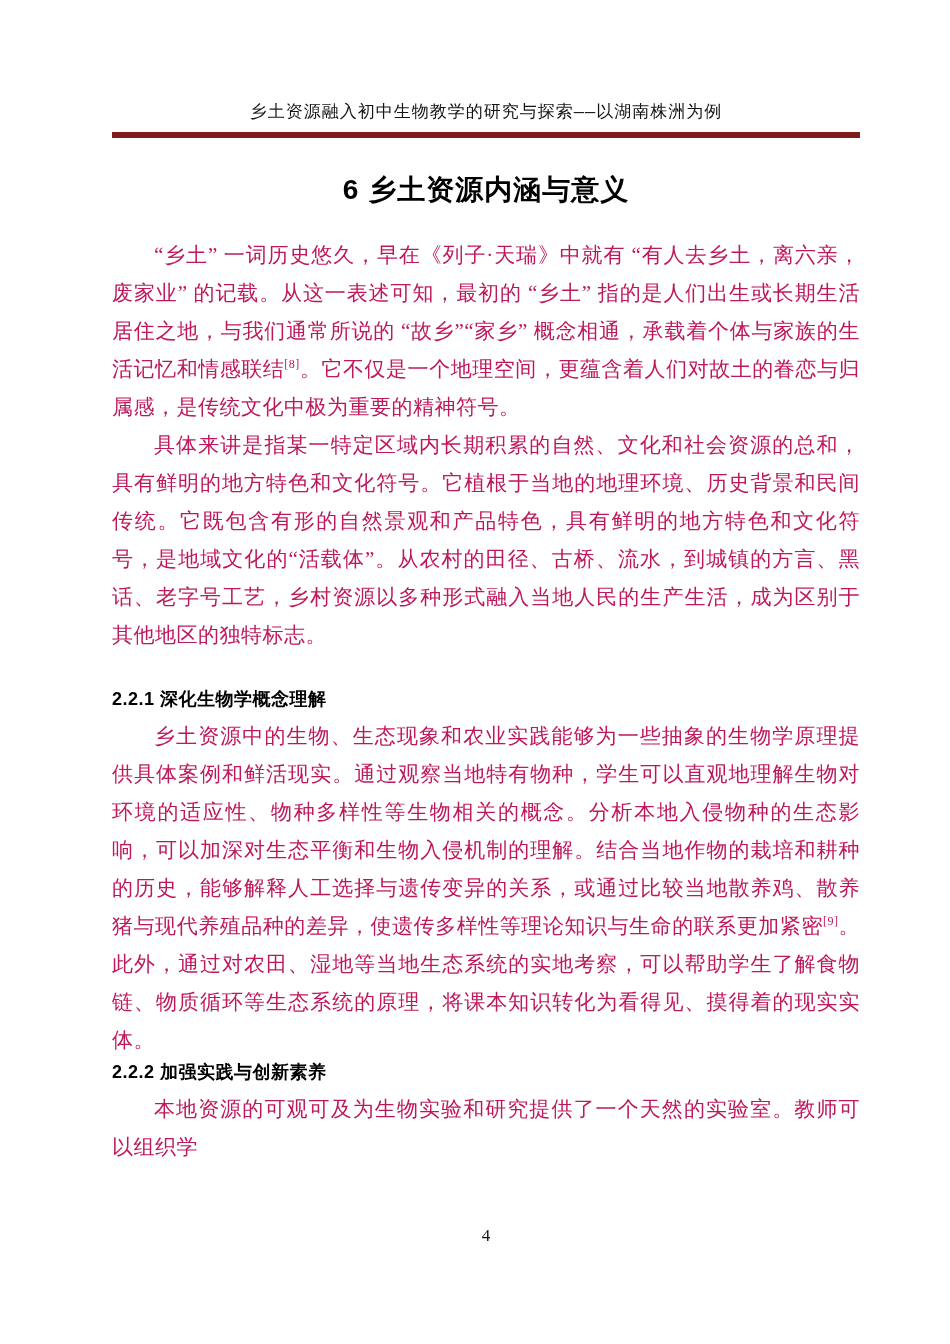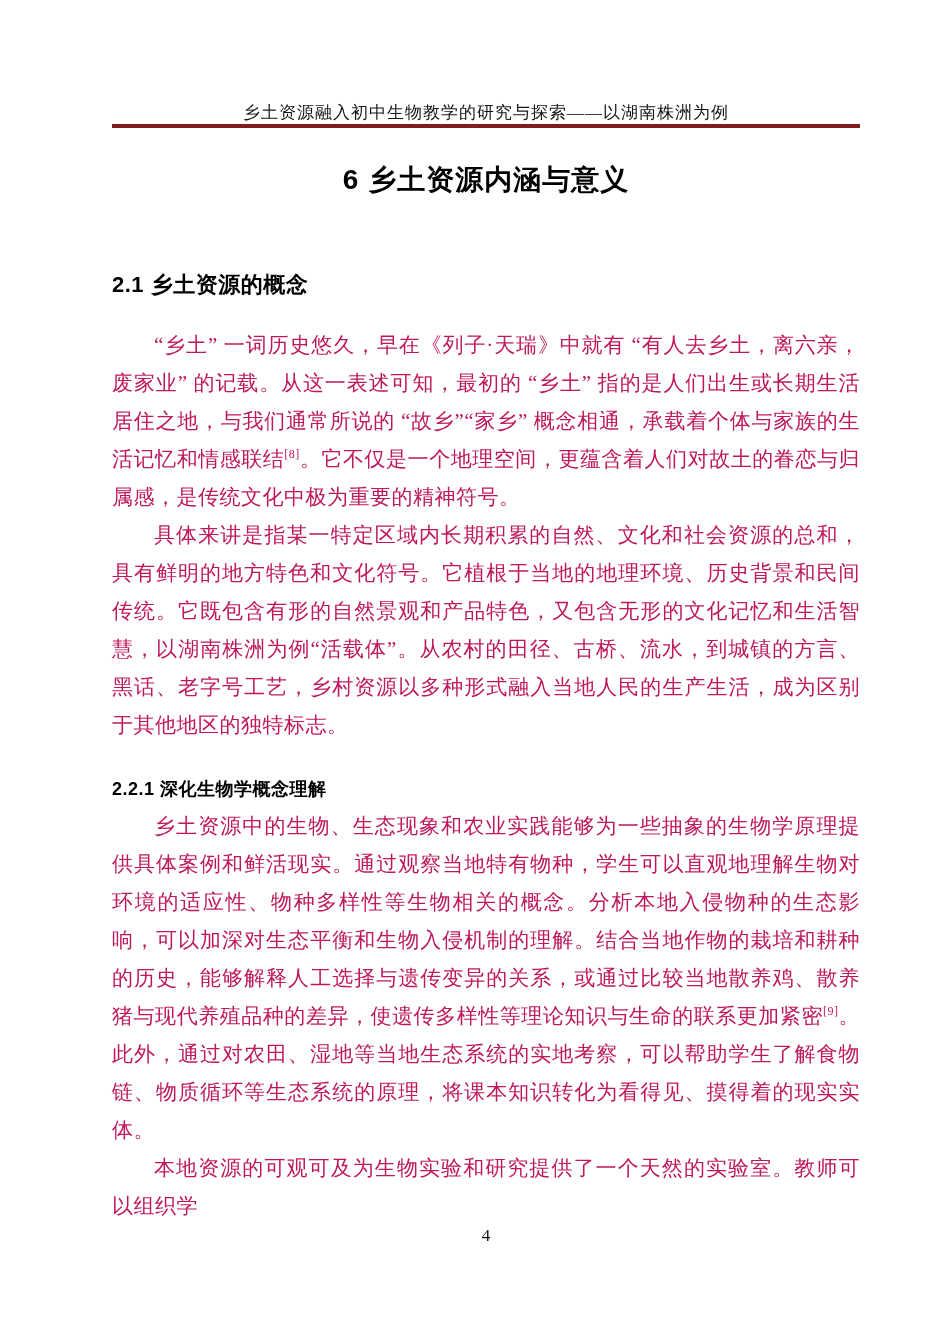--- a/index.html
+++ b/index.html
@@ -17,23 +17,24 @@
     padding: 102px 90px 0 112px;
     color: #161616;
     font-family: "Liberation Serif", "DejaVu Serif", serif;
     overflow: hidden;
   }
   .running-header {
     text-align: center;
     font-size: 17px;
     line-height: 22px;
     letter-spacing: 1px;
-    padding-bottom: 0;
-    border-bottom: 4px solid #7f1d1d;
+    padding-bottom: 8px;
+    border-bottom: 6px solid #7f1d1d;
     color: #141414;
+    font-family: Liberation Mono, monospace;
   }
   .doc-title {
     margin: 32px 0 0 0;
     text-align: center;
     font-family: "Liberation Sans", "DejaVu Sans", sans-serif;
     font-weight: 700;
     font-size: 28px;
     line-height: 40px;
     color: #000000;
     letter-spacing: 1px;
@@ -94,22 +95,22 @@
 </style>
 </head>
 <body>
 
 <div class="page">
   <div class="running-header">乡土资源融入初中生物教学的研究与探索——以湖南株洲为例</div>
 
   <div class="doc-title">6 乡土资源内涵与意义</div>
 
   <main>
-      <h2 class="h2 first">2.1 乡土资源的概念</h2>
       <p class="para">“乡土” 一词历史悠久，早在《列子·天瑞》中就有 “有人去乡土，离六亲，废家业” 的记载。从这一表述可知，最初的 “乡土” 指的是人们出生或长期生活居住之地，与我们通常所说的 “故乡”“家乡” 概念相通，承载着个体与家族的生活记忆和情感联结<sup>[8]</sup>。它不仅是一个地理空间，更蕴含着人们对故土的眷恋与归属感，是传统文化中极为重要的精神符号。</p>
-      <p class="para">具体来讲是指某一特定区域内长期积累的自然、文化和社会资源的总和，具有鲜明的地方特色和文化符号。它植根于当地的地理环境、历史背景和民间传统。它既包含有形的自然景观和产品特色，又包含无形的文化记忆和生活智慧，以湖南株洲为例“活载体”。从农村的田径、古桥、流水，到城镇的方言、黑话、老字号工艺，乡村资源以多种形式融入当地人民的生产生活，成为区别于其他地区的独特标志。</p>
+      <p class="para">具体来讲是指某一特定区域内长期积累的自然、文化和社会资源的总和，具有鲜明的地方特色和文化符号。它植根于当地的地理环境、历史背景和民间传统。它既包含有形的自然景观和产品特色，具有鲜明的地方特色和文化符号，是地域文化的“活载体”。从农村的田径、古桥、流水，到城镇的方言、黑话、老字号工艺，乡村资源以多种形式融入当地人民的生产生活，成为区别于其他地区的独特标志。</p>
       <h3 class="h3">2.2.1 深化生物学概念理解</h3>
       <p class="para">乡土资源中的生物、生态现象和农业实践能够为一些抽象的生物学原理提供具体案例和鲜活现实。通过观察当地特有物种，学生可以直观地理解生物对环境的适应性、物种多样性等生物相关的概念。分析本地入侵物种的生态影响，可以加深对生态平衡和生物入侵机制的理解。结合当地作物的栽培和耕种的历史，能够解释人工选择与遗传变异的关系，或通过比较当地散养鸡、散养猪与现代养殖品种的差异，使遗传多样性等理论知识与生命的联系更加紧密<sup>[9]</sup>。此外，通过对农田、湿地等当地生态系统的实地考察，可以帮助学生了解食物链、物质循环等生态系统的原理，将课本知识转化为看得见、摸得着的现实实体。</p>
+      <h3 class="h3 tight">2.2.2 加强实践与创新素养</h3>
       <p class="para">本地资源的可观可及为生物实验和研究提供了一个天然的实验室。教师可以组织学</p>
     </main>
 
   <div class="page-number">4</div>
 </div>
 
 </body></html>

